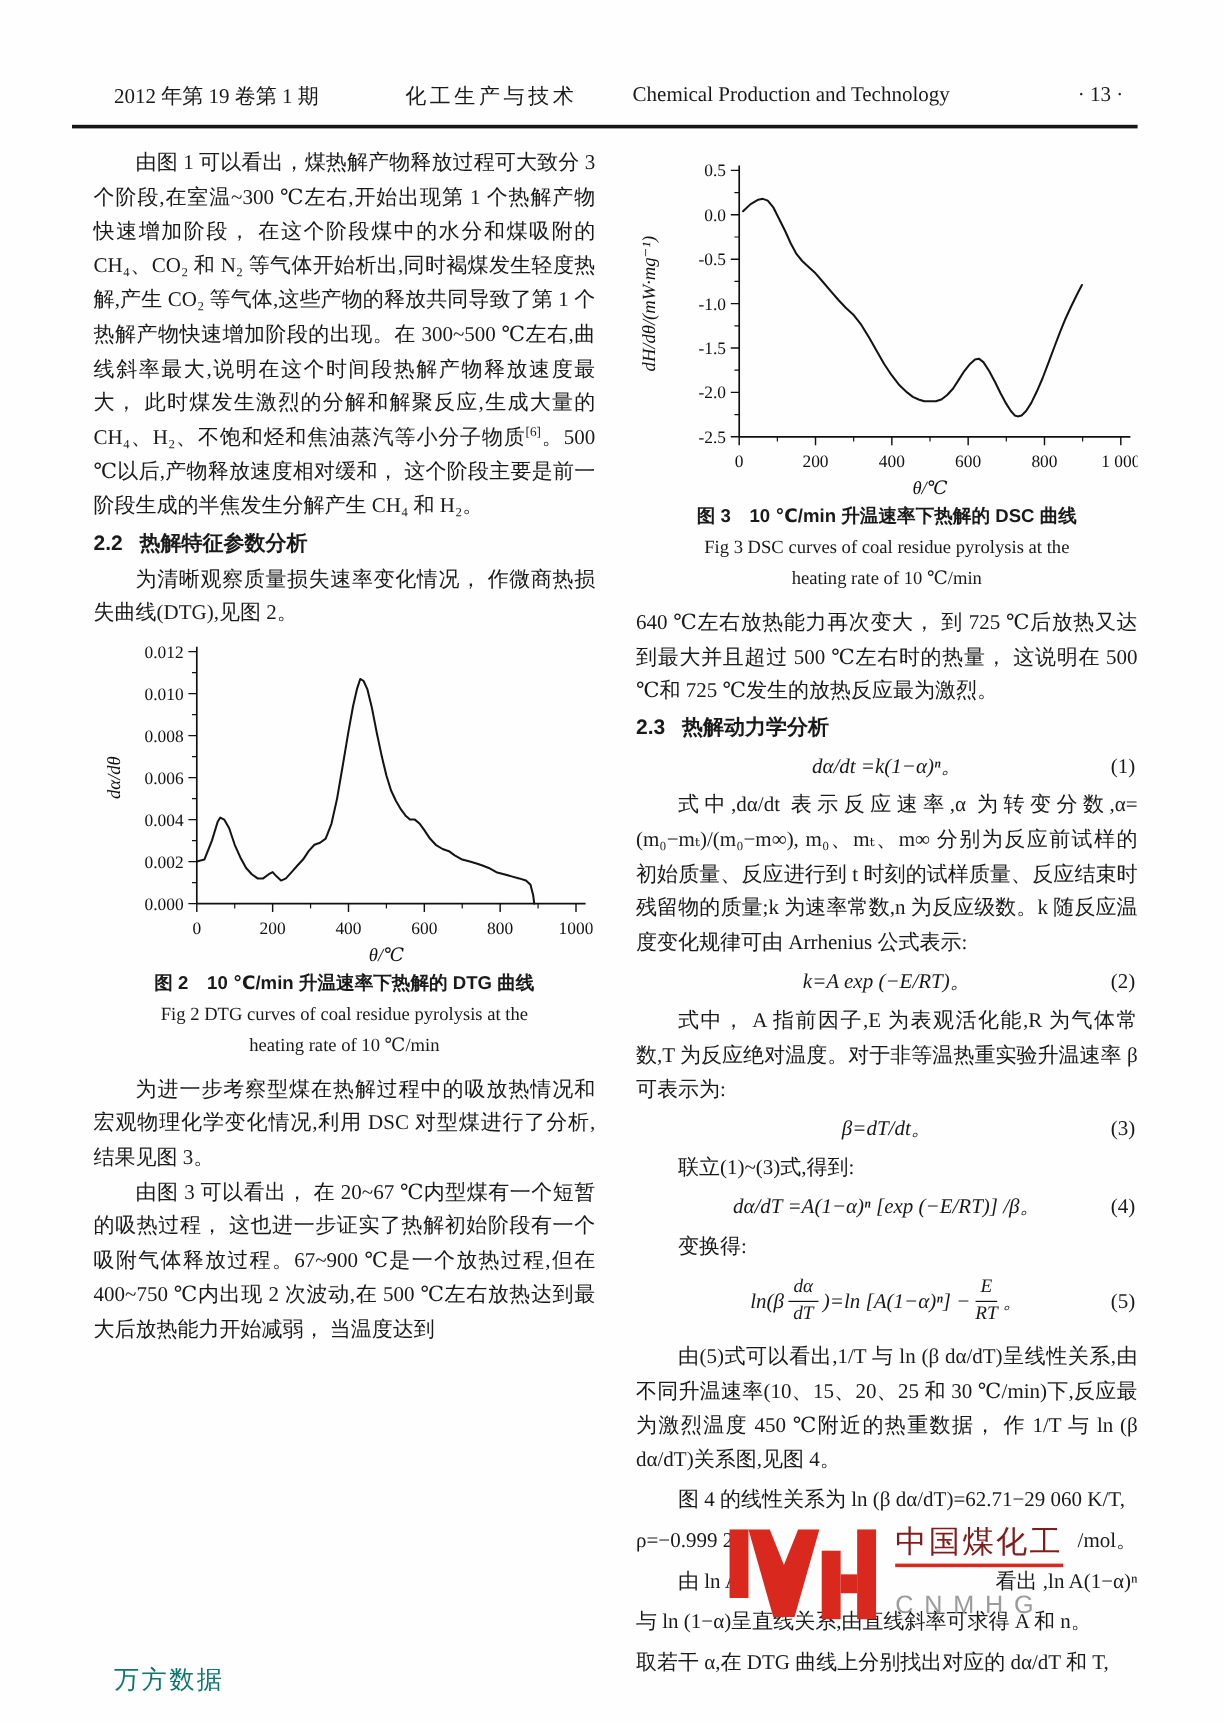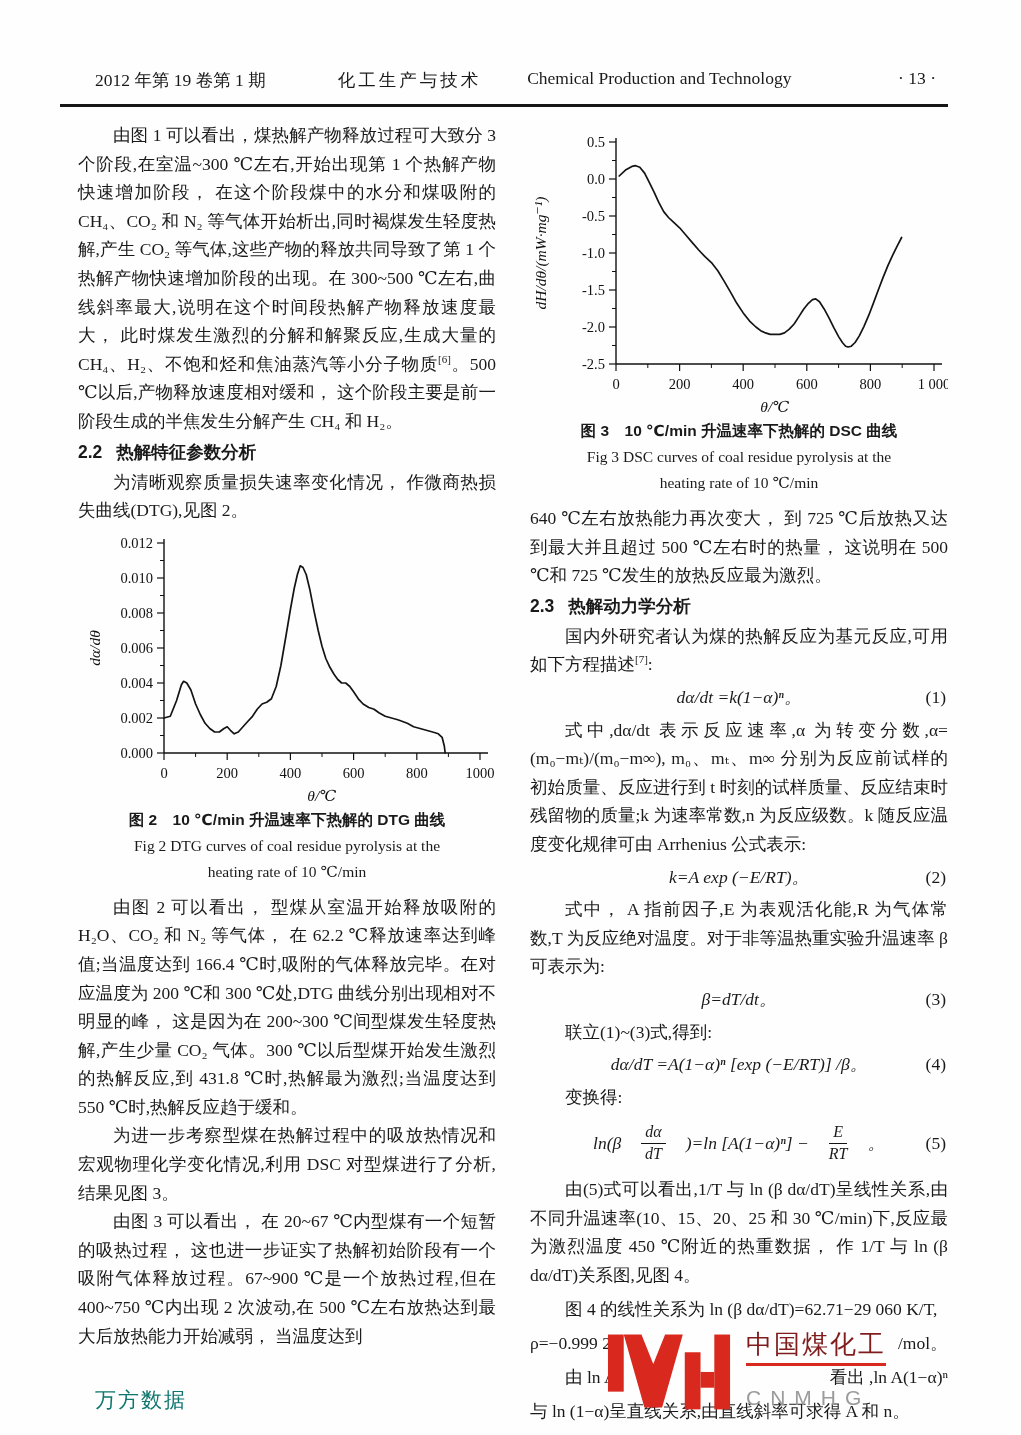--- a/index.html
+++ b/index.html
@@ -36,21 +36,21 @@
   .fig2-svg{margin:4px 0 0 6px;}
   .fig3-svg{margin:0 0 0 0;}
   .caption{text-align:center;line-height:26px;font-size:15.5px;text-indent:0;margin:2px 0 8px 0;}
   .caption .cap-cn{font-family:"Liberation Sans","DejaVu Sans",sans-serif;font-weight:bold;display:block;}
   .caption .cap-en{display:block;}
   .tick{font-size:14.5px;fill:#111;font-family:"Liberation Serif","DejaVu Serif",serif;}
   .axis-label{font-size:15.5px;fill:#111;font-style:italic;font-family:"Liberation Serif","DejaVu Serif",serif;}
   
   .eq{position:relative;margin:4px 0;text-align:center;font-style:italic;min-height:28px;}
   .eq .eq-num{position:absolute;right:2px;top:0;font-style:normal;}
-  .eq5{height:56px;display:flex;align-items:center;justify-content:center;gap:20px;}
+  .eq5{height:56px;display:flex;align-items:center;justify-content:center;gap:4px;}
   .frac{display:inline-block;text-align:center;vertical-align:middle;font-size:16px;line-height:1.15;}
   .frac .top{display:block;border-bottom:1.4px solid #111;padding:0 4px 1px 4px;}
   .frac .bot{display:block;padding-top:1px;}
   .eq5 .eq-num{top:14px;}
   
   .wm-block{position:relative;margin-top:2px;line-height:34px;}
   .wm-line{position:relative;height:34px;white-space:nowrap;}
   .wm-line .l-ind{padding-left:2em;}
   .wm-abs-r{position:absolute;right:0;top:0;margin-left:37px;}
   .wm-abs{position:absolute;top:0;}
@@ -130,21 +130,20 @@
         <text text-anchor="middle" class="axis-label" transform="translate(16 115) rotate(-90)">dα/dθ</text>
         <polyline points="80.0,185.0 86.3,183.3 92.6,167.5 97.4,151.8 99.6,148.3 102.8,150.0 106.9,157.0 111.6,171.0 116.3,181.5 121.1,190.3 125.8,195.5 130.6,199.0 135.3,199.0 140.0,195.5 143.2,193.8 146.4,197.3 150.2,200.8 154.3,199.0 159.0,193.8 163.7,188.5 168.5,183.3 173.2,176.3 178.0,171.0 182.7,169.3 187.4,165.8 192.2,153.5 196.9,132.5 201.7,104.5 206.4,76.5 210.2,55.5 213.4,41.5 216.2,32.8 219.0,34.5 222.2,41.5 226.0,57.3 230.1,78.3 234.2,97.5 238.0,113.3 241.8,125.5 245.9,134.3 250.0,141.3 253.8,146.5 257.6,150.0 261.7,150.0 265.8,153.5 269.6,158.8 274.3,165.8 279.1,171.0 284.8,174.5 290.1,176.3 294.9,179.8 301.2,183.3 307.5,185.0 313.8,186.8 318.6,188.5 323.3,190.3 329.6,193.8 336.0,195.5 342.3,197.3 348.6,199.0 354.3,200.8 358.1,204.3 360.3,213.0 361.2,220.0" fill="none" stroke="#141414" stroke-width="1.7" stroke-linejoin="round" stroke-linecap="round"></polyline>
       </svg>
     <div class="caption">
       <span class="cap-cn">图 2　10 ℃/min 升温速率下热解的 DTG 曲线</span>
       <span class="cap-en">Fig 2 DTG curves of coal residue pyrolysis at the</span>
       <span class="cap-en">heating rate of 10 ℃/min</span>
     </div>
   </div>
 
-  <p class="body">由图 2 可以看出， 型煤从室温开始释放吸附的 H₂O、CO₂ 和 N₂ 等气体， 在 62.2 ℃释放速率达到峰值;当温度达到 166.4 ℃时,吸附的气体释放完毕。在对应温度为 200 ℃和 300 ℃处,DTG 曲线分别出现相对不明显的峰， 这是因为在 200~300 ℃间型煤发生轻度热解,产生少量 CO₂ 气体。300 ℃以后型煤开始发生激烈的热解反应,到 431.8 ℃时,热解最为激烈;当温度达到 550 ℃时,热解反应趋于缓和。</p>
   <p class="body">为进一步考察型煤在热解过程中的吸放热情况和宏观物理化学变化情况,利用 DSC 对型煤进行了分析,结果见图 3。</p>
   <p class="body">由图 3 可以看出， 在 20~67 ℃内型煤有一个短暂的吸热过程， 这也进一步证实了热解初始阶段有一个吸附气体释放过程。67~900 ℃是一个放热过程,但在 400~750 ℃内出现 2 次波动,在 500 ℃左右放热达到最大后放热能力开始减弱， 当温度达到</p>
 </div>
 
 <div class="col col-right">
   <div class="figure" style="margin-top:0;">
     <svg class="fig3-svg" width="418" height="290" viewBox="0 0 418 290">
         <line x1="86" y1="12" x2="86" y2="238" stroke="#111" stroke-width="1.4"></line>
         <line x1="86" y1="238" x2="412" y2="238" stroke="#111" stroke-width="1.4"></line>
         <line x1="86" y1="238" x2="86" y2="245" stroke="#111" stroke-width="1.2"></line>
@@ -192,21 +191,20 @@
       <span class="cap-cn">图 3　10 ℃/min 升温速率下热解的 DSC 曲线</span>
       <span class="cap-en">Fig 3 DSC curves of coal residue pyrolysis at the</span>
       <span class="cap-en">heating rate of 10 ℃/min</span>
     </div>
   </div>
 
   <p class="body noindent">640 ℃左右放热能力再次变大， 到 725 ℃后放热又达到最大并且超过 500 ℃左右时的热量， 这说明在 500 ℃和 725 ℃发生的放热反应最为激烈。</p>
 
   <h3 class="sec"><span class="secnum">2.3</span><span>热解动力学分析</span></h3>
 
-  <p class="body"><span>国内外研究者认为煤的热解反应为基元反应,可用如下方程描述</span><span class="sup">[7]</span><span>:</span></p>
 
   <div class="eq">
     <span>dα/dt =k(1−α)ⁿ。</span>
     <span class="eq-num">(1)</span>
   </div>
 
   <p class="body">式中,dα/dt 表示反应速率,α 为转变分数,α=(m₀−mₜ)/(m₀−m∞), m₀、mₜ、m∞ 分别为反应前试样的初始质量、反应进行到 t 时刻的试样质量、反应结束时残留物的质量;k 为速率常数,n 为反应级数。k 随反应温度变化规律可由 Arrhenius 公式表示:</p>
 
   <div class="eq">
     <span>k=A exp (−E/RT)。</span>

